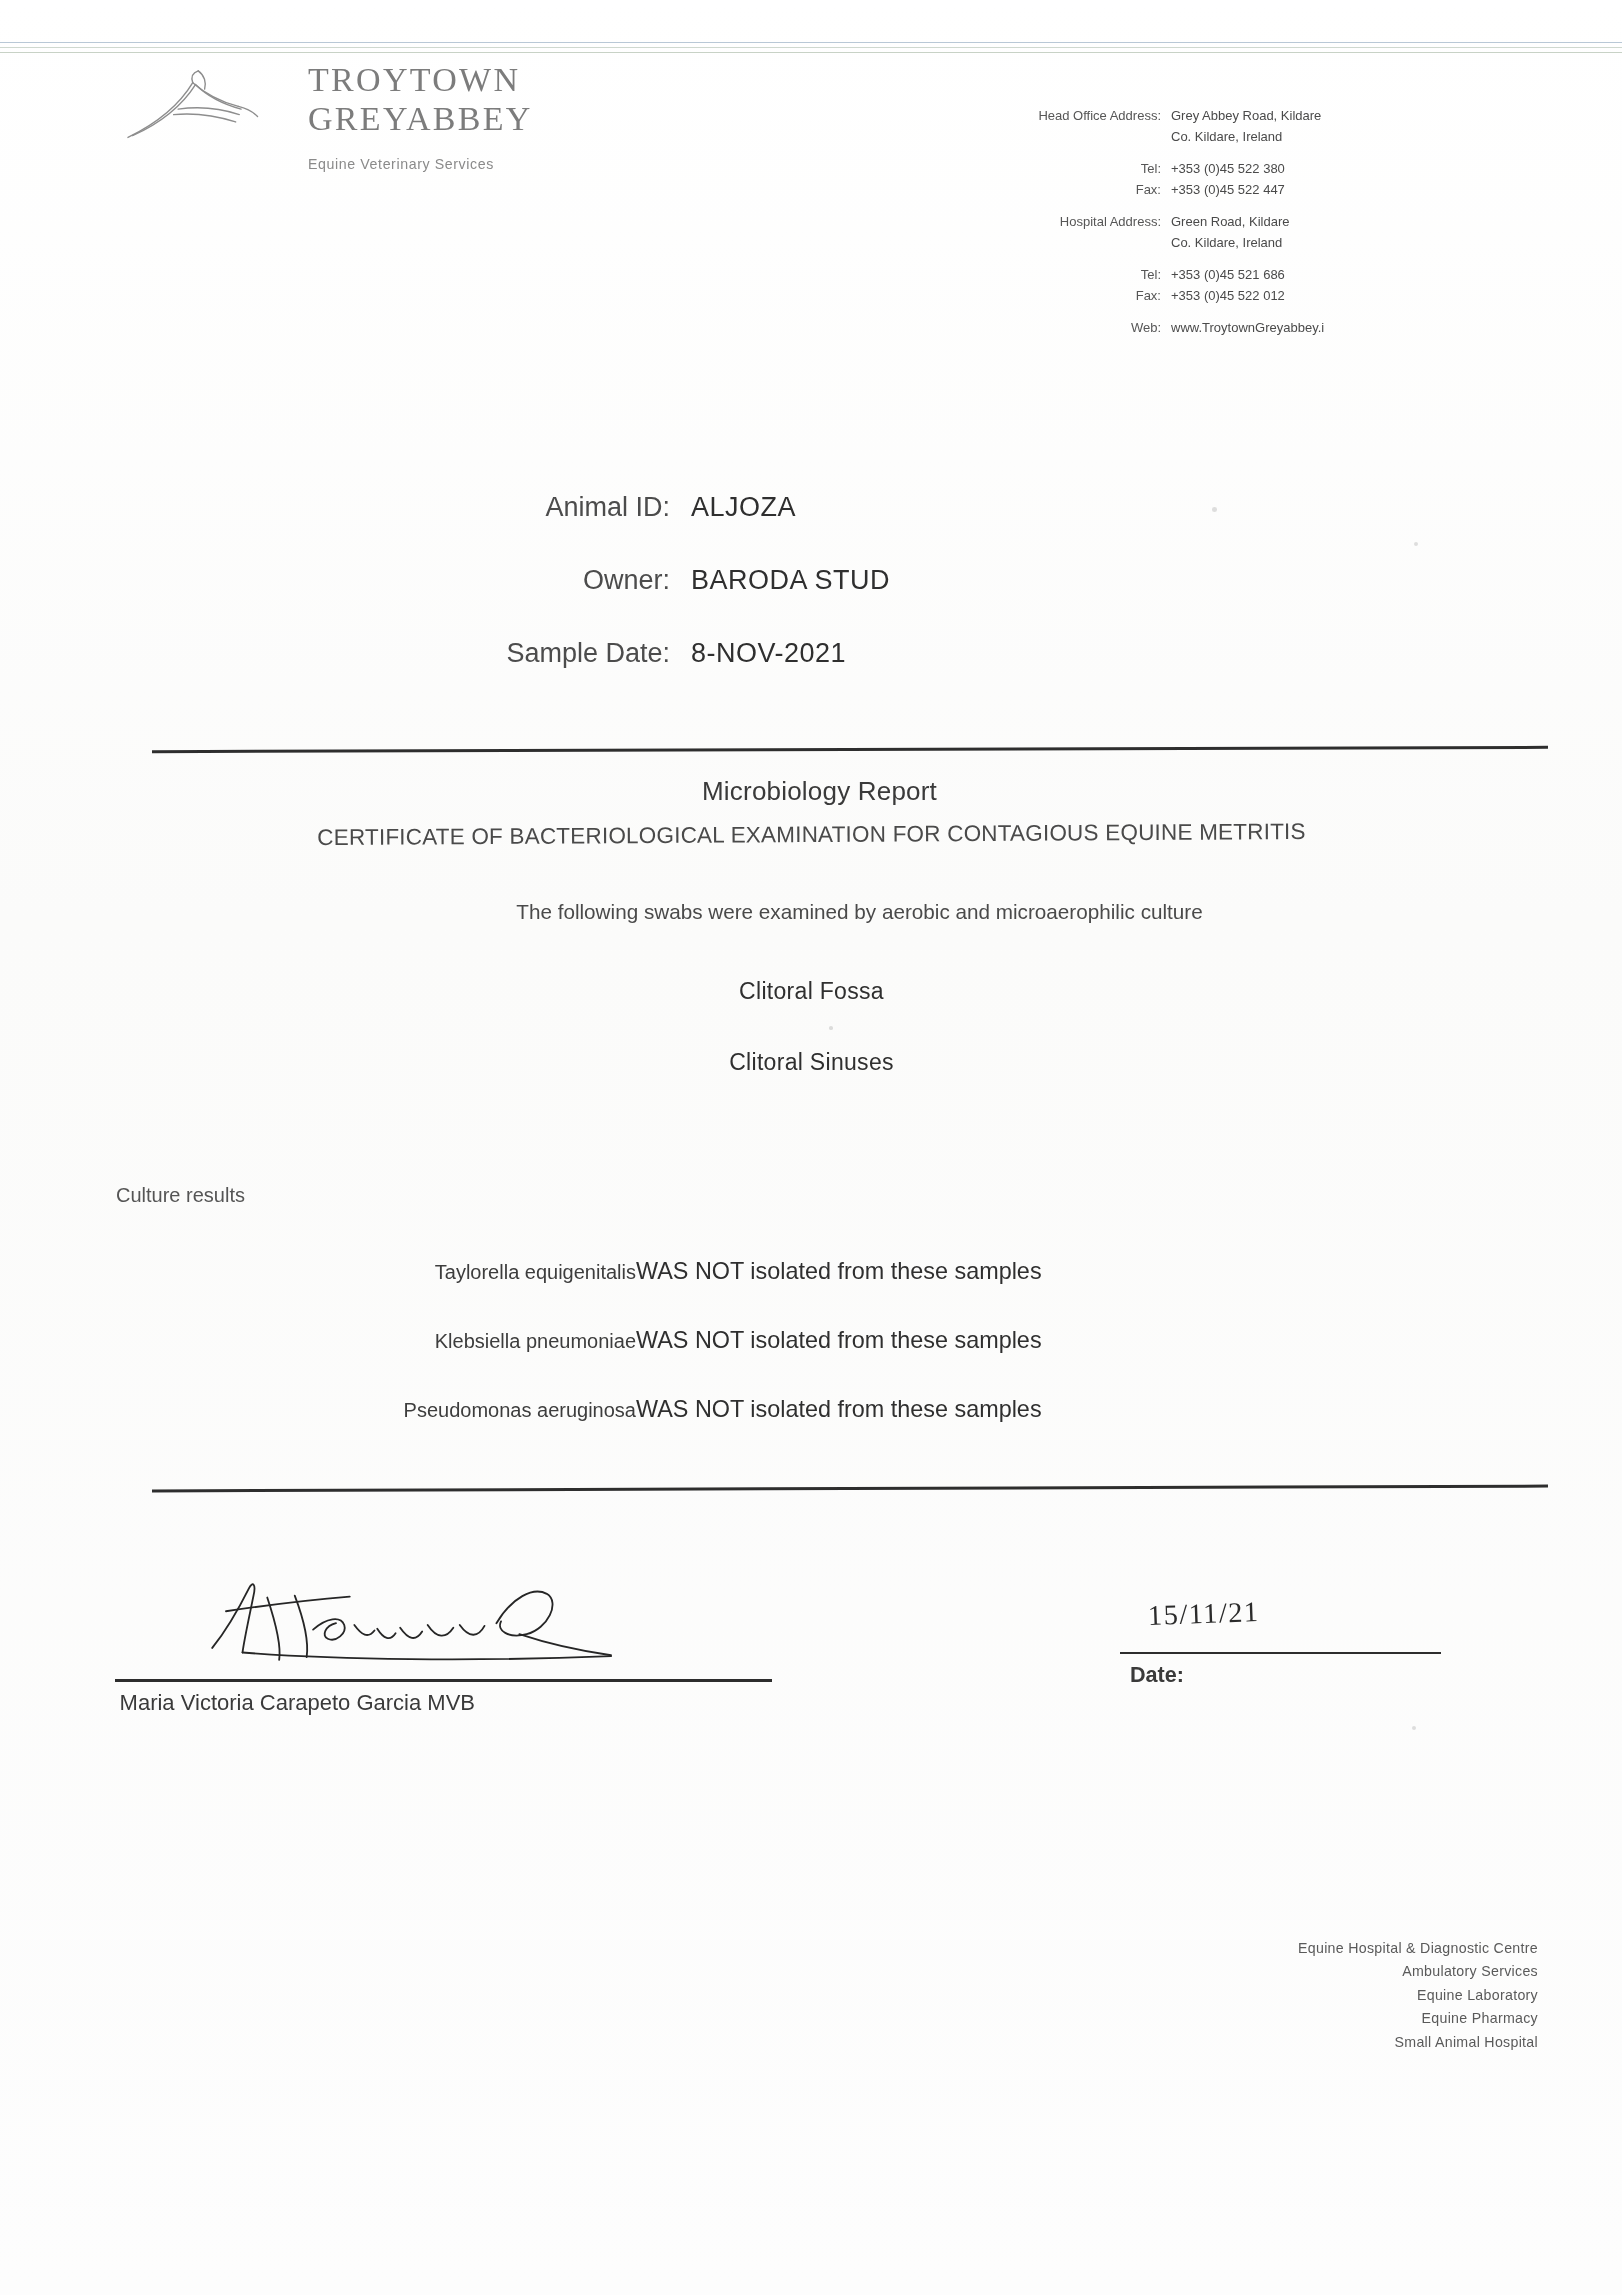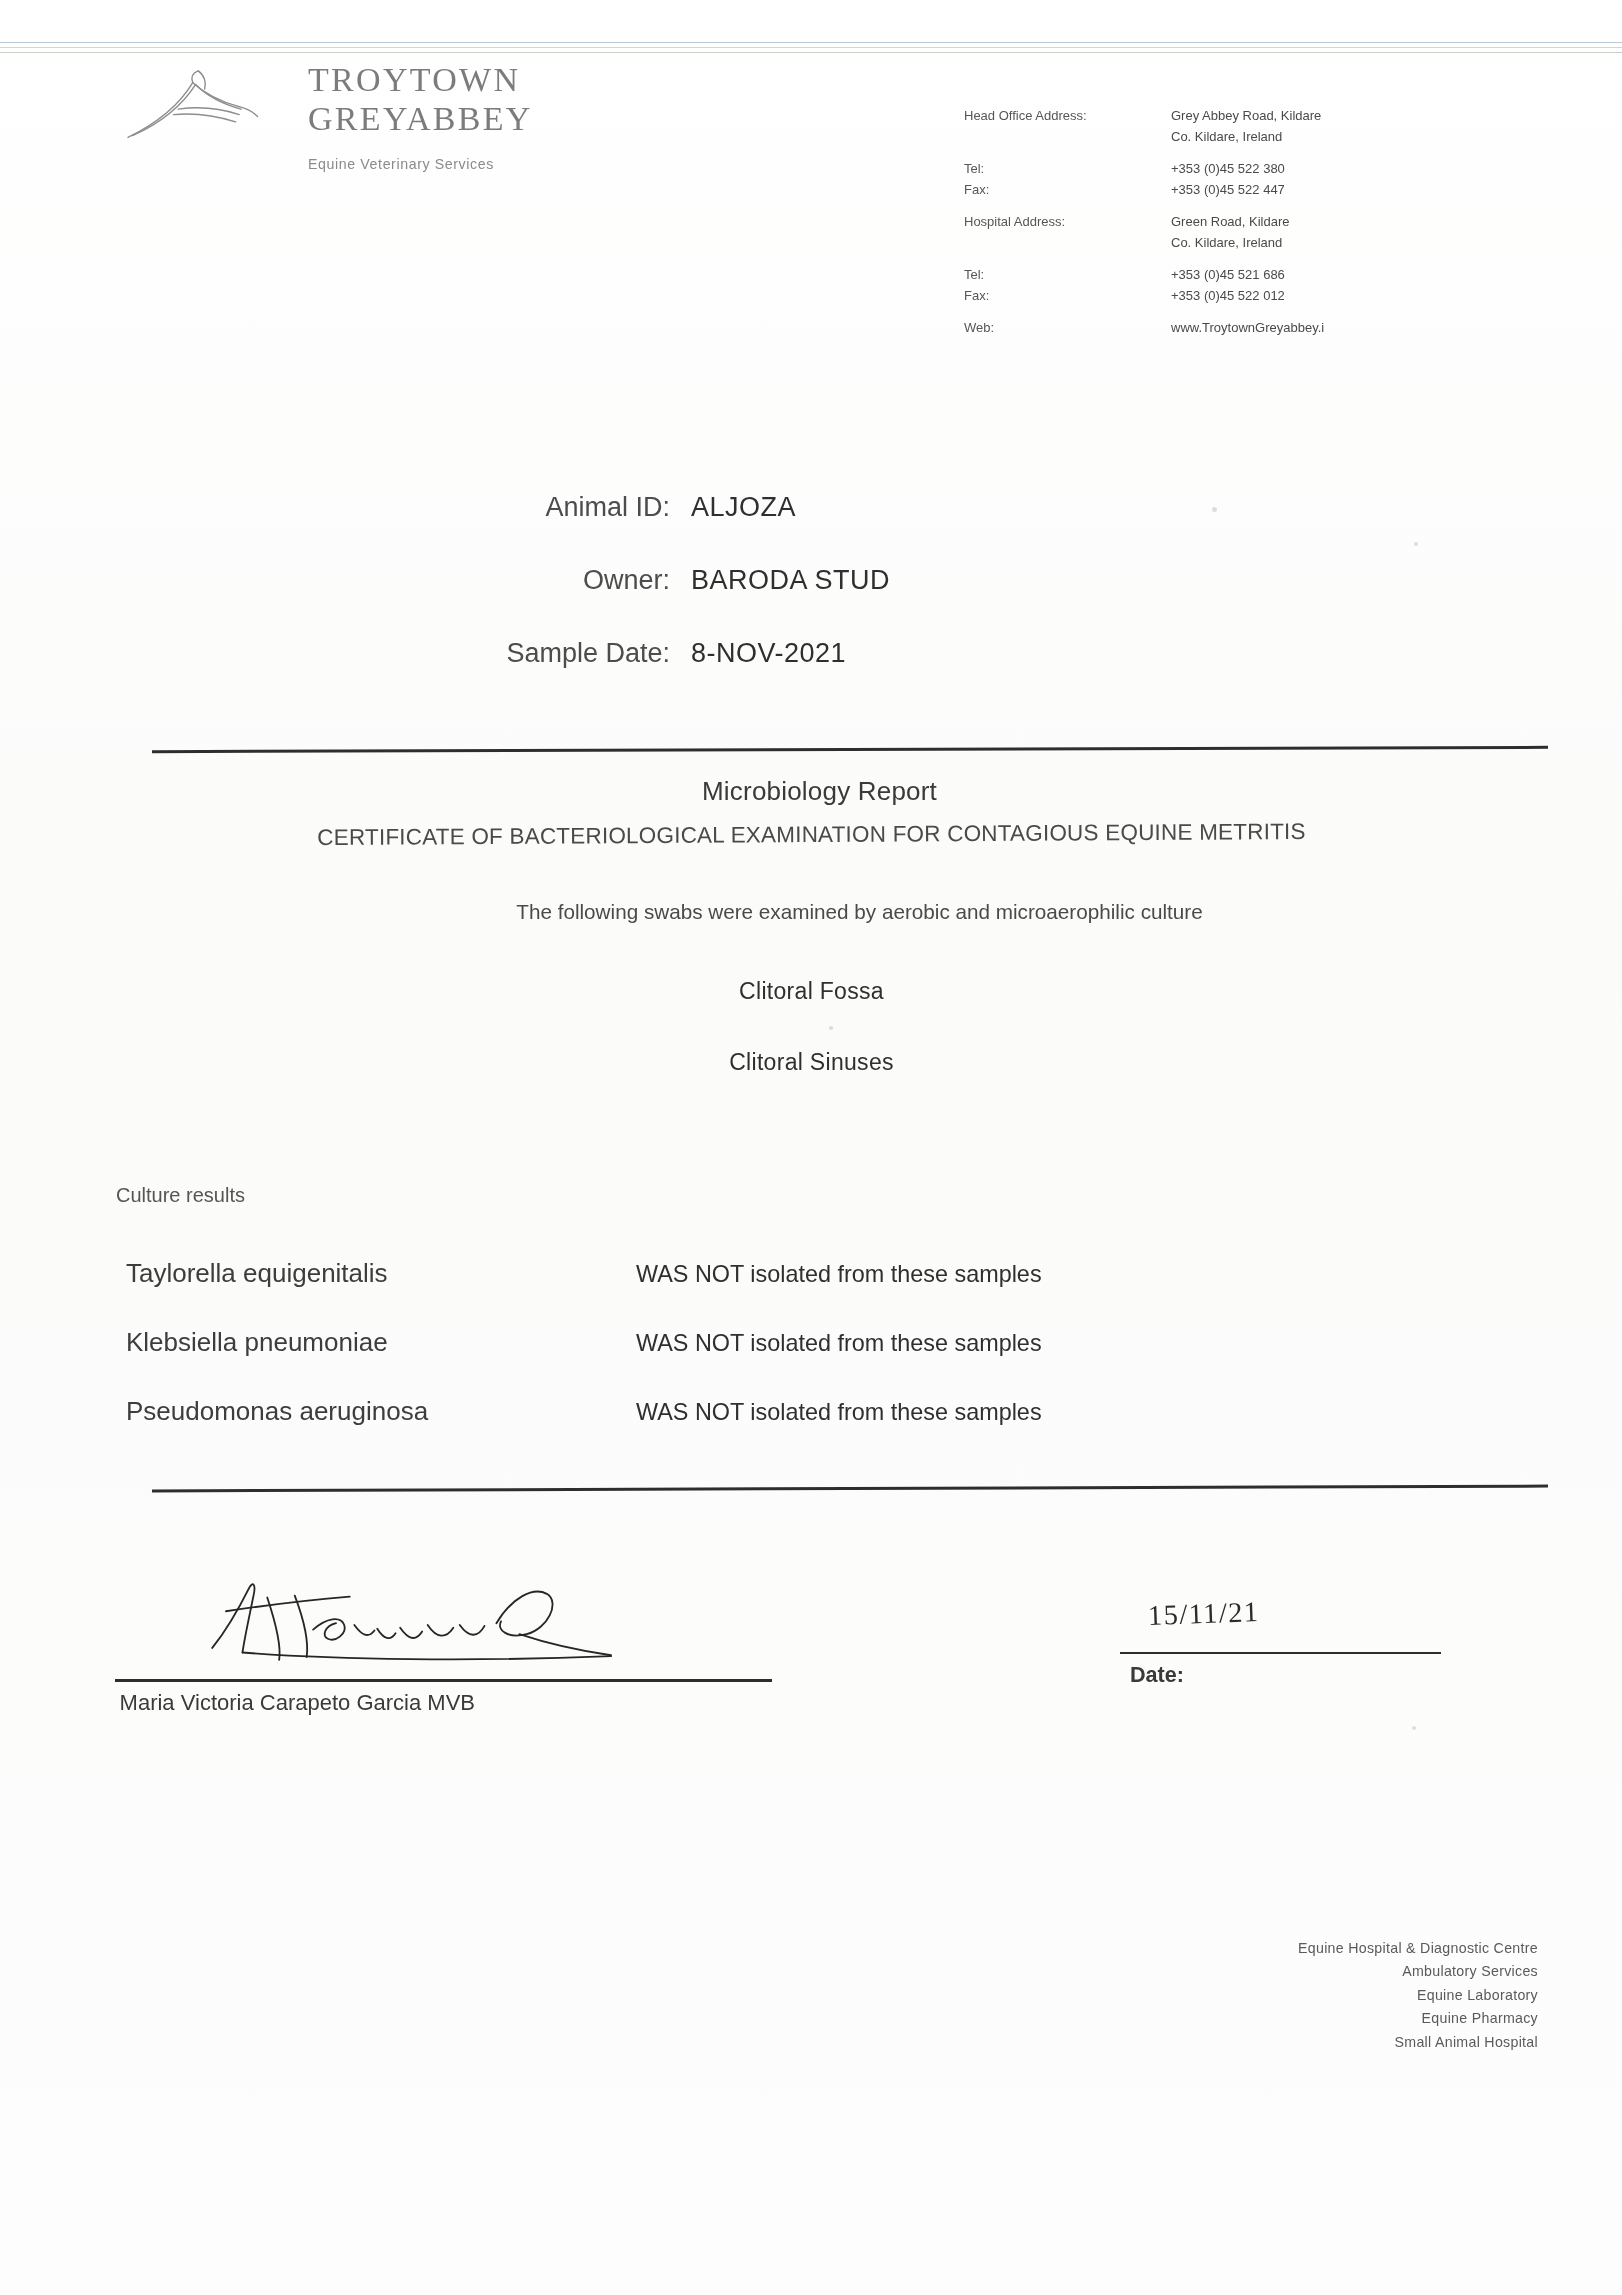--- a/index.html
+++ b/index.html
@@ -82,20 +82,21 @@
     font-size: 13px;
     color: #565656;
     line-height: 21px;
   }
   .contact .row {
     display: flex;
     width: 100%;
   }
   .contact .lbl {
     width: 197px;
+    text-align: right;
     padding-right: 10px;
     white-space: nowrap;
     color: #565656;
   }
   .contact .val {
     flex: 1;
     text-align: left;
     white-space: nowrap;
     color: #4a4a4a;
   }
@@ -194,23 +195,24 @@
     top: 1258px;
     width: 1377px;
   }
   .results .rrow {
     display: flex;
     align-items: baseline;
     height: 69px;
   }
   .results .organism {
     width: 510px;
-    font-size: 26px;
+    font-size: 20px;
     color: #3d3d3d;
     white-space: nowrap;
+    text-align: right;
   }
   .results .outcome {
     font-size: 23.4px;
     color: #2f2f2f;
     white-space: nowrap;
   }
 
   
   .sig-wrap {
     position: absolute;

